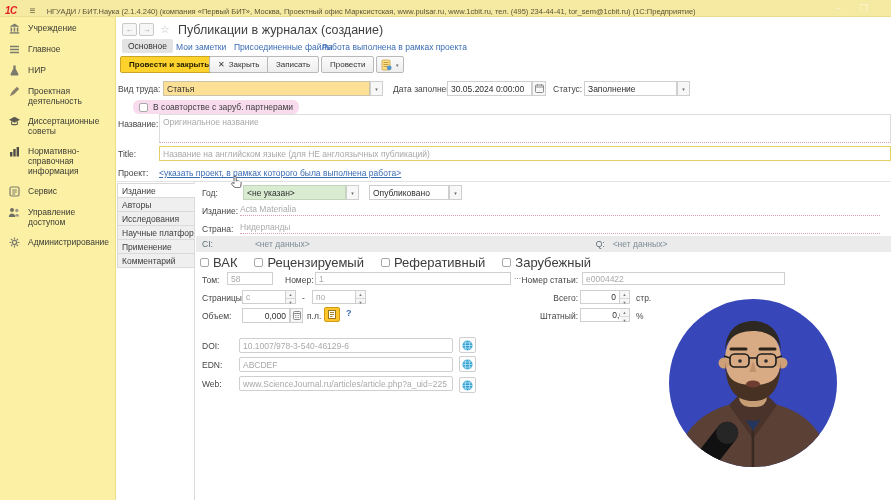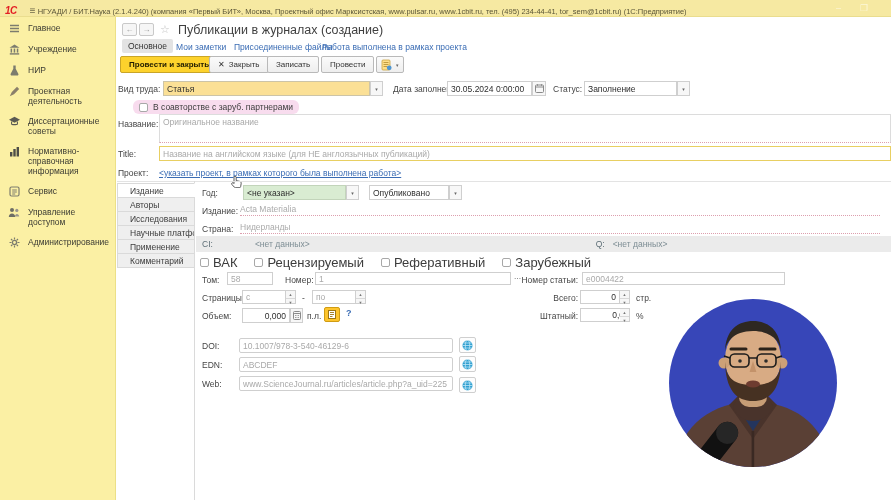--- a/index.html
+++ b/index.html
@@ -4,21 +4,21 @@
 <style>
   *{margin:0;padding:0;box-sizing:border-box}
   html,body{width:891px;height:500px;background:#888}
   body{font-family:"Liberation Sans","DejaVu Sans",sans-serif}
   .screen{position:relative;width:891px;height:500px;background:#fff;overflow:hidden}
   .abs{position:absolute}
   
   .titlebar{position:absolute;left:0;top:0;width:891px;height:17px;background:#f6e9a2;border-bottom:1px solid #eadd8e;display:flex;align-items:flex-end}
   .logo{color:#e31e24;font-weight:bold;font-style:italic;font-size:10px;margin-left:5px;letter-spacing:-.5px}
   .hamb{color:#6f6a4a;font-size:10px;margin-left:13px}
-  .tb-title{font-size:7.5px;color:#5a5537;margin-left:2px;white-space:nowrap}
+  .tb-title{font-size:7.5px;color:#5a5537;margin-left:11px;white-space:nowrap}
   .winctl{position:absolute;top:3px;color:#fcf7d9;font-size:9px;line-height:10px}
   
   .sidebar{position:absolute;left:0;top:17px;width:116px;height:483px;background:#fbf0a4;border-right:1px solid #ece087}
   .side-item{display:flex;align-items:flex-start;gap:8px;padding:5px 2px 4px 8px;cursor:default}
   .si-icon{width:12px;height:12px;flex:none;display:flex;align-items:center;justify-content:center}
   .si-label{font-size:8.5px;color:#3b3b33;line-height:10px;padding-top:1px}
   
   .lbl{position:absolute;font-size:8.5px;color:#454545;white-space:nowrap}
   .rlbl{position:absolute;font-size:8.5px;color:#454545;white-space:nowrap;width:78px;text-align:right}
   .fld{position:absolute;height:15px;border:1px solid #cfcfcf;background:#fff;font-size:8.5px;color:#2e2e2e;display:flex;align-items:center;padding:0 3px;white-space:nowrap;overflow:hidden}
@@ -28,21 +28,21 @@
   .uline{position:absolute;height:13px;border-bottom:1px dotted #dd9fae;font-size:8.5px;color:#ababab;display:flex;align-items:center;white-space:nowrap;overflow:hidden}
   .spin{position:absolute;width:10px;height:15px;border:1px solid #cfcfcf;border-left:none;background:#f6f6f6;display:flex;flex-direction:column}
   .spin i{flex:1;font-style:normal;font-size:4px;line-height:7px;color:#777;text-align:center}
   .spin i+i{border-top:1px solid #d8d8d8}
   .cb{width:9px;height:9px;border:1px solid #a8a8a8;border-radius:2px;background:#fff;flex:none;display:inline-block}
   .btn{position:absolute;height:17px;display:inline-flex;align-items:center;gap:4px;padding:0 8px;border:1px solid #b9b9b9;border-radius:2px;background:linear-gradient(#fbfbfb,#eeeeee);font-size:8px;color:#333;white-space:nowrap}
   .btn-primary{background:#fdd22c;border-color:#c9a527;font-weight:bold;color:#201c00}
   .navtab{position:absolute;font-size:8.5px;color:#3a6cb4;white-space:nowrap}
   .navtab.active{background:#e3e3e3;color:#333;border-radius:2px;padding:2px 6px}
   .histbtn{position:absolute;width:15px;height:13px;border:1px solid #c9c9c9;border-radius:2px;background:#f6f6f6;color:#9a9a9a;font-size:8px;display:flex;align-items:center;justify-content:center}
-  .subtab{position:absolute;left:117px;width:78px;height:15px;background:#efefef;border:1px solid #dadada;font-size:8.5px;color:#3c3c3c;display:flex;align-items:center;padding-left:12px;white-space:nowrap;overflow:hidden}
+  .subtab{position:absolute;left:117px;width:78px;height:15px;background:#efefef;border:1px solid #dadada;font-size:8.5px;color:#3c3c3c;display:flex;align-items:center;padding-left:4px;white-space:nowrap;overflow:hidden}
   .subtab.active{background:#fff;border-right-color:#fff}
   .band{position:absolute;background:#ebebeb;font-size:8.5px;color:#5d6e76;display:flex;align-items:center}
   .chip{position:absolute;background:#f8dcee;border-radius:6px;height:14px;display:inline-flex;align-items:center;gap:5px;padding:0 6px;font-size:8.5px;color:#3c3c3c}
   .flagrow{position:absolute;display:flex;gap:17px;align-items:center}
   .flag{display:inline-flex;align-items:center;gap:4px;font-size:13px;color:#3c3c3c}
   .iconbtn{position:absolute;border:1px solid #cfcfcf;border-radius:2px;background:#fdfdfd;display:flex;align-items:center;justify-content:center}
   .link{position:absolute;font-size:8.5px;color:#3a6cb4;text-decoration:underline;white-space:nowrap}
   .hline{position:absolute;background:#e3e3e3;height:1px}
   .vline{position:absolute;background:#dadada;width:1px}
 </style>
@@ -56,36 +56,36 @@
     <span class="hamb">≡</span>
     <span class="tb-title">НГУАДИ / БИТ.Наука (2.1.4.240) (компания «Первый БИТ», Москва, Проектный офис Марксистская, www.pulsar.ru, www.1cbit.ru, тел. (495) 234-44-41, tor_sem@1cbit.ru)  (1С:Предприятие)</span>
   </div>
   <span class="winctl" style="left:836px">–</span>
   <span class="winctl" style="left:860px">❐</span>
 
   <div class="sidebar">
     <div class="side-item">
       <span class="si-icon">
           <svg width="11" height="11" viewBox="0 0 11 11">
-            <path d="M1 2.5h9M1 5.5h9M1 8.5h9" stroke="#7c7c6e" stroke-width="1.4"></path>
-          </svg>
-        </span>
-      <span class="si-label">Главное</span>
-    </div>
-    <div class="side-item">
-      <span class="si-icon">
-          <svg width="11" height="11" viewBox="0 0 11 11">
             <path d="M.5 3.8L5.5.5l5 3.3z" fill="#7c7c6e"></path>
             <rect x="1.6" y="4.6" width="1.5" height="4" fill="#7c7c6e"></rect>
             <rect x="4.7" y="4.6" width="1.5" height="4" fill="#7c7c6e"></rect>
             <rect x="7.8" y="4.6" width="1.5" height="4" fill="#7c7c6e"></rect>
             <rect x=".8" y="9.2" width="9.4" height="1.4" fill="#7c7c6e"></rect>
           </svg>
         </span>
       <span class="si-label">Учреждение</span>
+    </div>
+    <div class="side-item">
+      <span class="si-icon">
+          <svg width="11" height="11" viewBox="0 0 11 11">
+            <path d="M1 2.5h9M1 5.5h9M1 8.5h9" stroke="#7c7c6e" stroke-width="1.4"></path>
+          </svg>
+        </span>
+      <span class="si-label">Главное</span>
     </div>
     <div class="side-item">
       <span class="si-icon">
           <svg width="11" height="11" viewBox="0 0 11 11">
             <path d="M4.3.5h2.4v3.2l2.6 5a1.2 1.2 0 01-1.1 1.8H2.8a1.2 1.2 0 01-1.1-1.8l2.6-5z" fill="#7c7c6e"></path>
           </svg>
         </span>
       <span class="si-label">НИР</span>
     </div>
     <div class="side-item">

